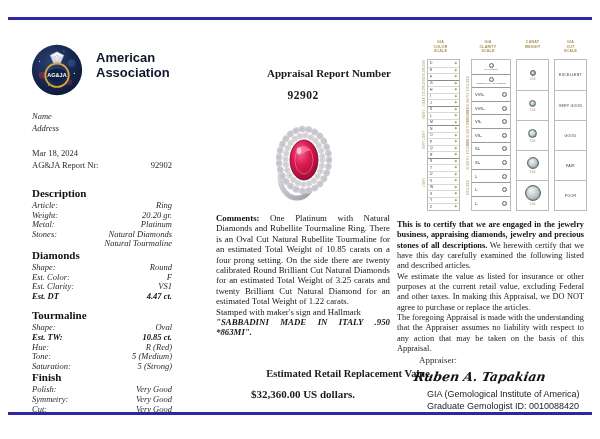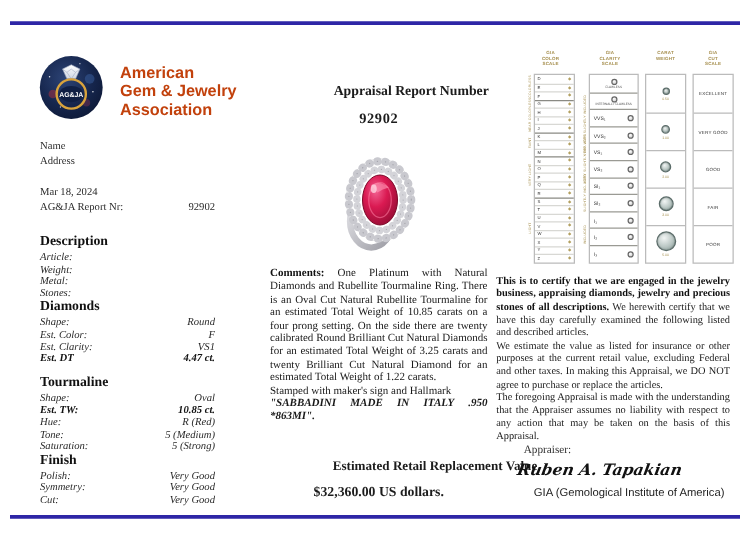--- a/index.html
+++ b/index.html
@@ -8,25 +8,25 @@
     position:relative; width:600px; height:439px; background:#ffffff;
     font-family:"Liberation Serif", serif; color:#1c1c1c; overflow:hidden;
   }
   .accent-line { position:absolute; left:8px; width:584px; height:3px; background:#2e26a6; }
   #top-line { top:17px; }
   #bottom-line { top:412px; }
 
   
   #logo { position:absolute; left:31px; top:44px; width:52px; height:52px; }
   #org-name { position:absolute; left:96px; top:50px; font-family:"Liberation Sans", sans-serif;
-    font-weight:bold; font-size:13px; line-height:15px; color:#c2410c; }
+    font-weight:bold; font-size:13px; line-height:15px; color:#0f172a; }
 
   
   #left-col { position:absolute; left:32px; top:110px; width:140px; font-size:8.5px; color:#2a2a2a; }
-  .owner-line { line-height:12px; }
+  .owner-line { line-height:12px;font-style:italic; }
   #date-block { margin-top:13px; }
   #date-block .row { display:flex; justify-content:space-between; line-height:12px; }
   #left-sections { margin-top:16px; }
   .sec { margin-bottom:0; }
   .sec.gap { margin-bottom:8px; }
   .sec-title { font-weight:bold; font-size:11px; line-height:13px; margin-bottom:1px; color:#111; }
   .sec-cols { display:flex; justify-content:space-between;font-style:italic; }
   .sec-cols .lbls div, .sec-cols .vals div { line-height:9.6px; }
   .sec-cols .vals { text-align:right; }
   .b { font-weight:bold; color:#111; }
@@ -136,21 +136,20 @@
         <polyline points="26,16 30,22 34,16" fill="none" stroke="#9aa6bd" stroke-width="0.5"></polyline>
       </g>
       <circle cx="30" cy="36" r="13.5" fill="none" stroke="#d9a33c" stroke-width="2.2"></circle>
       <ellipse cx="30" cy="36" rx="11" ry="7.5" fill="#101f44"></ellipse>
       <text x="30" y="38.5" text-anchor="middle" font-family="Liberation Sans, sans-serif" font-size="6.4" font-weight="bold" fill="#ffffff">AG&amp;JA</text>
     </svg>
   </div>
 
   <div id="org-name">
       <div>American</div>
-      <div>Gem &amp; Jewelry</div>
       <div>Association</div>
     </div>
 
   <div id="left-col">
     <div class="owner-line">Name</div>
     <div class="owner-line">Address</div>
 
     <div id="date-block">
       <div class="row">
           <span>Mar 18, 2024</span>
@@ -163,20 +162,27 @@
 
     <div id="left-sections">
         <div class="sec">
           <div class="sec-title">Description</div>
           <div class="sec-cols">
             <div class="lbls">
               <div>Article:</div>
               <div>Weight:</div>
               <div>Metal:</div>
               <div>Stones:</div>
+            </div>
+            <div class="vals">
+              <div>Ring</div>
+              <div>20.20 gr.</div>
+              <div>Platinum</div>
+              <div>Natural Diamonds</div>
+              <div>Natural Tourmaline</div>
             </div>
           </div>
         </div>
         <div class="sec gap">
           <div class="sec-title">Diamonds</div>
           <div class="sec-cols">
             <div class="lbls">
               <div>Shape:</div>
               <div>Est.  Color:</div>
               <div>Est.  Clarity:</div>
@@ -506,15 +512,16 @@
     <span>The foregoing Appraisal is made with the understanding that the Appraiser assumes no liability with respect to any action that may be taken on the basis of this Appraisal.</span>
   </div>
 
   <div id="appraiser-row">
     <span id="appraiser-label">Appraiser:</span>
     <span id="appraiser-signature">Ruben A. Tapakian</span>
   </div>
 
   <div id="credentials">
     <div>GIA (Gemological Institute of America)</div>
+    <div>Graduate Gemologist ID: 0010088420</div>
   </div>
 
 </div>
 
 </body></html>

